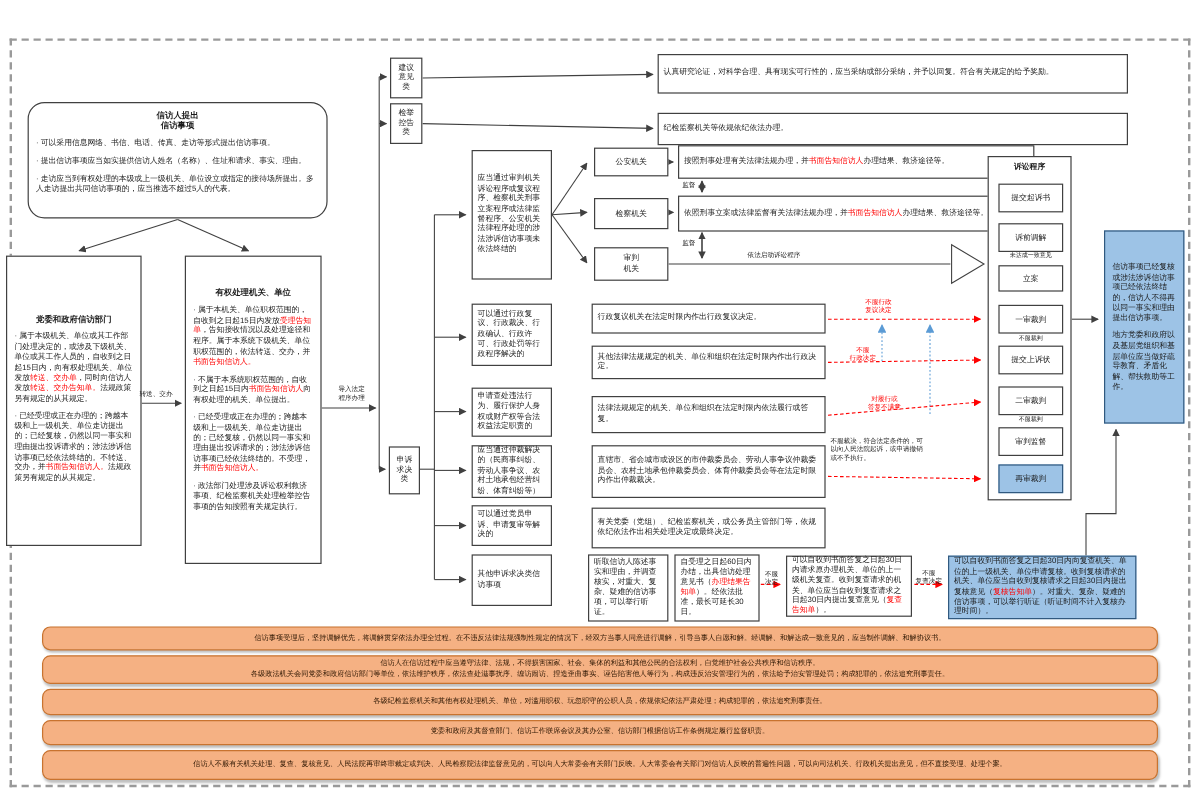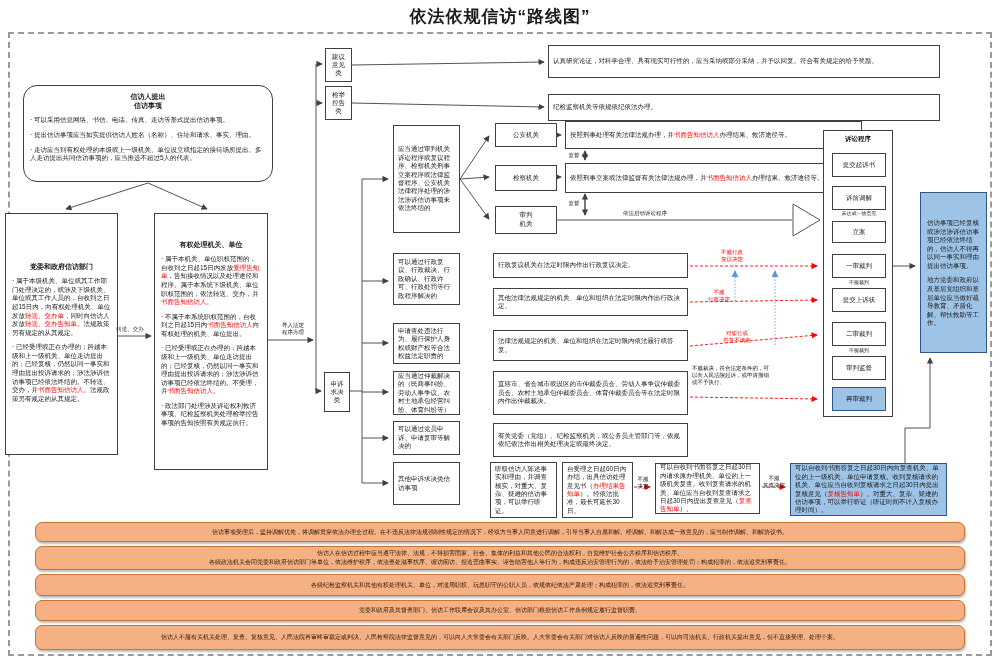--- a/index.html
+++ b/index.html
@@ -28,21 +28,20 @@
         border-radius:7px;box-shadow:1px 2px 2px rgba(0,0,0,.25);display:flex;align-items:center;
         justify-content:center;text-align:center;font-size:6px;line-height:1.45;color:#2b1500;
         white-space:pre-line;padding:2px 12px;box-sizing:border-box;}
   .pre{white-space:pre-line;}
 </style>
 </head>
 <body>
 
 <div id="stage">
 
-  <div id="page-title">依法依规信访“路线图”</div>
   <div id="frame"></div>
 
   <svg class="wires" viewBox="0 0 1000 660" xmlns="http://www.w3.org/2000/svg">
     <defs>
       <marker id="mB" viewBox="0 0 8 8" refX="7" refY="4" markerWidth="7" markerHeight="7" orient="auto">
           <path d="M0,0 L8,4 L0,8 z" fill="#404040"></path>
         </marker>
       <marker id="mR" viewBox="0 0 8 8" refX="7" refY="4" markerWidth="7" markerHeight="7" orient="auto">
           <path d="M0,0 L8,4 L0,8 z" fill="#ff0000"></path>
         </marker>

